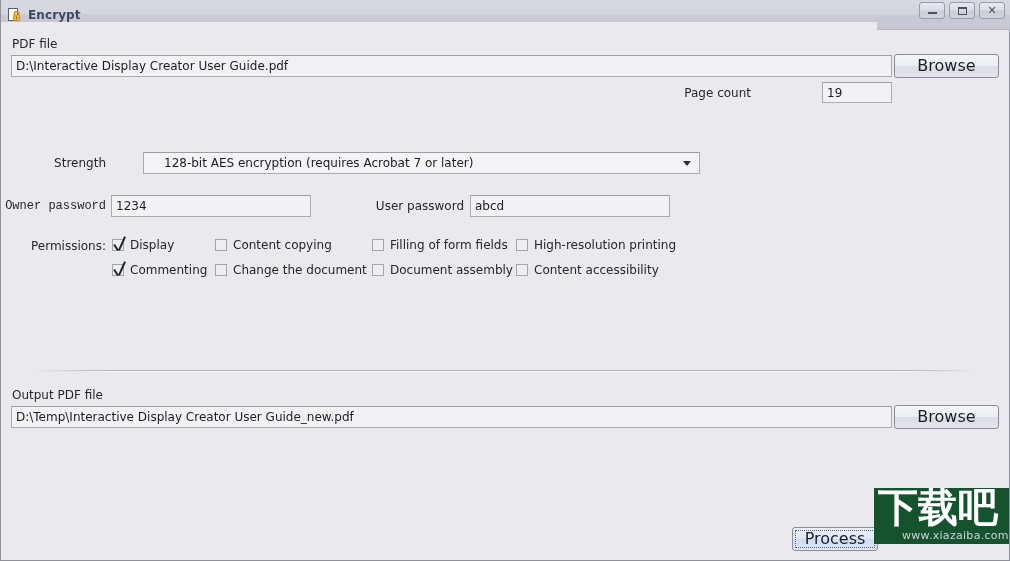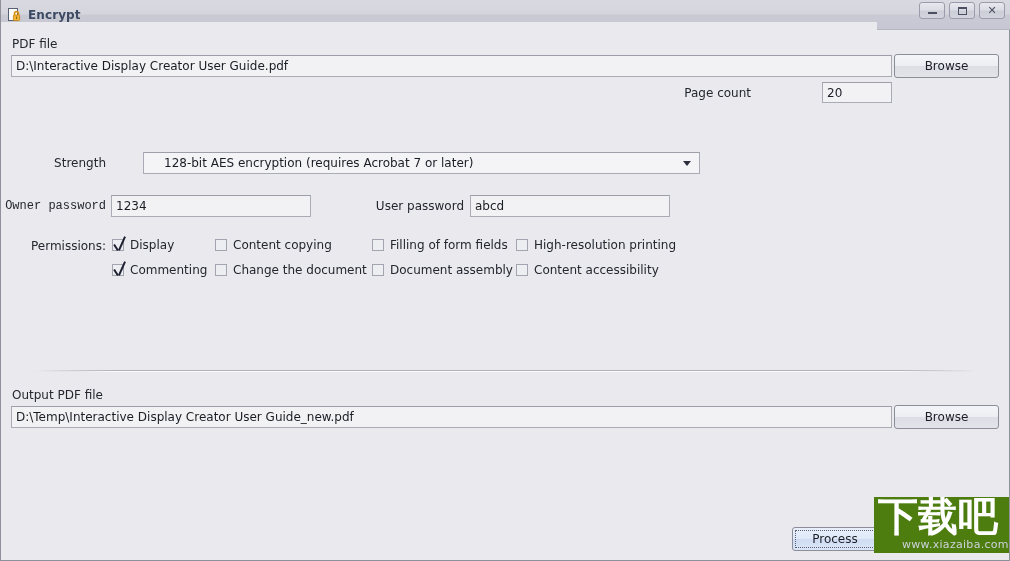--- a/index.html
+++ b/index.html
@@ -134,21 +134,21 @@
     align-items: center;
     line-height: 14px;
   }
 
   .btn {
     position: absolute;
     box-sizing: border-box;
     border: 1px solid #8b8d99;
     border-radius: 3px;
     background: linear-gradient(to bottom, #f4f5f8 0%, #eceef2 48%, #dcdee5 52%, #e3e4ea 100%);
-    font-size: 12px;
+    font-size: 16px;
     color: #1b1e26;
     display: flex;
     align-items: center;
     justify-content: center;
     line-height: 14px;
     text-align: right;
   }
   .btn.focused {
     background: linear-gradient(to bottom, #e9f0fb 0%, #dfe9f8 48%, #cfdcf2 52%, #dbe6f7 100%);
     border-color: #8b8d99;
@@ -237,24 +237,24 @@
     position: absolute;
     left: 0; right: 0; top: 1px;
     height: 1px;
     background: linear-gradient(to right, rgba(255,255,255,0) 0%, #ffffff 8%, #ffffff 92%, rgba(255,255,255,0) 100%);
   }
 
   
   .watermark {
     position: absolute;
     right: 0;
-    bottom: 7px;
+    bottom: 16px;
     width: 135px;
     height: 56px;
-    background: #4d7c0f;
+    background: #14532d;
     overflow: hidden;
   }
   .wm-cn {
     position: absolute;
     left: 4px;
     top: -3px;
     font-family: "DejaVu Sans", "Liberation Sans", sans-serif;
     font-size: 40px;
     font-weight: bold;
     color: #ffffff;
@@ -305,21 +305,21 @@
     <div class="client">
 
       <div class="lbl" style="left:11px; top:15px;">PDF file</div>
 
       <div class="textfield" style="left:10px; top:33px; width:881px; height:22px;">D:\Interactive Display Creator User Guide.pdf</div>
 
       <div class="btn" style="left:893px; top:32px; width:105px; height:24px;">Browse</div>
 
       <div class="lbl lbl-r" style="left:650px; top:64px; width:100px;">Page count</div>
 
-      <div class="textfield" style="left:821px; top:60px; width:70px; height:21px;">20</div>
+      <div class="textfield" style="left:821px; top:60px; width:70px; height:21px;">19</div>
 
       <div class="lbl lbl-r" style="left:25px; top:134px; width:80px;">Strength</div>
 
       <div class="combo" style="left:110px; top:130px; width:557px; height:22px;">
         <span>128-bit AES encryption (requires Acrobat 7 or later)</span>
         <span class="arrow"></span>
       </div>
 
       <div class="lbl lbl-r" style="left:0px; top:177px; width:105px;font-family:Liberation Mono, monospace;">Owner password</div>
 

